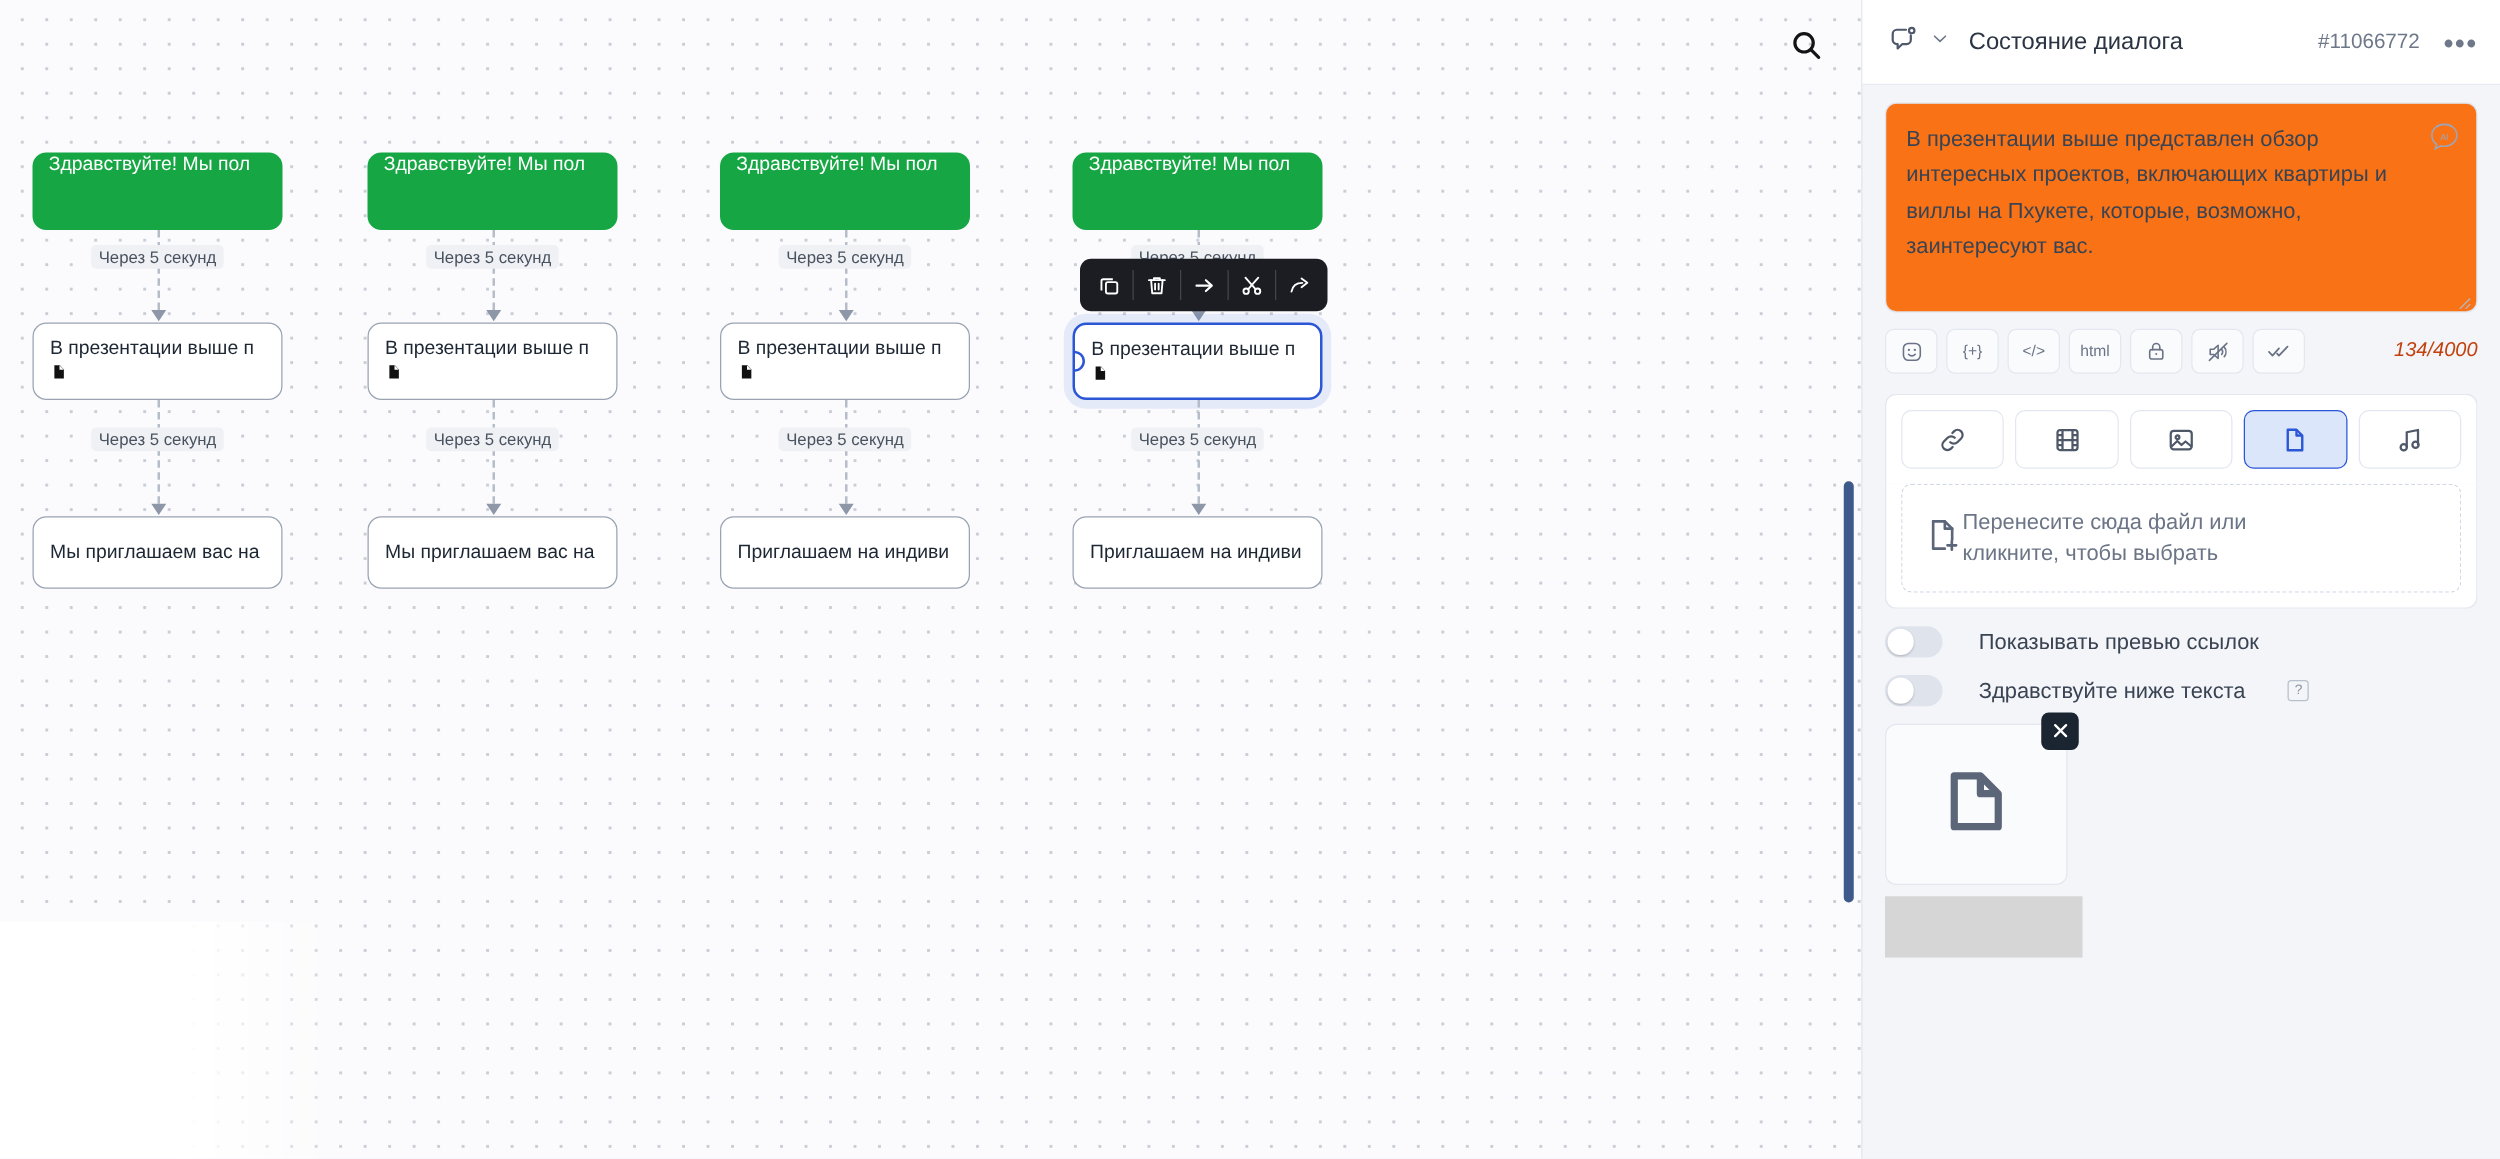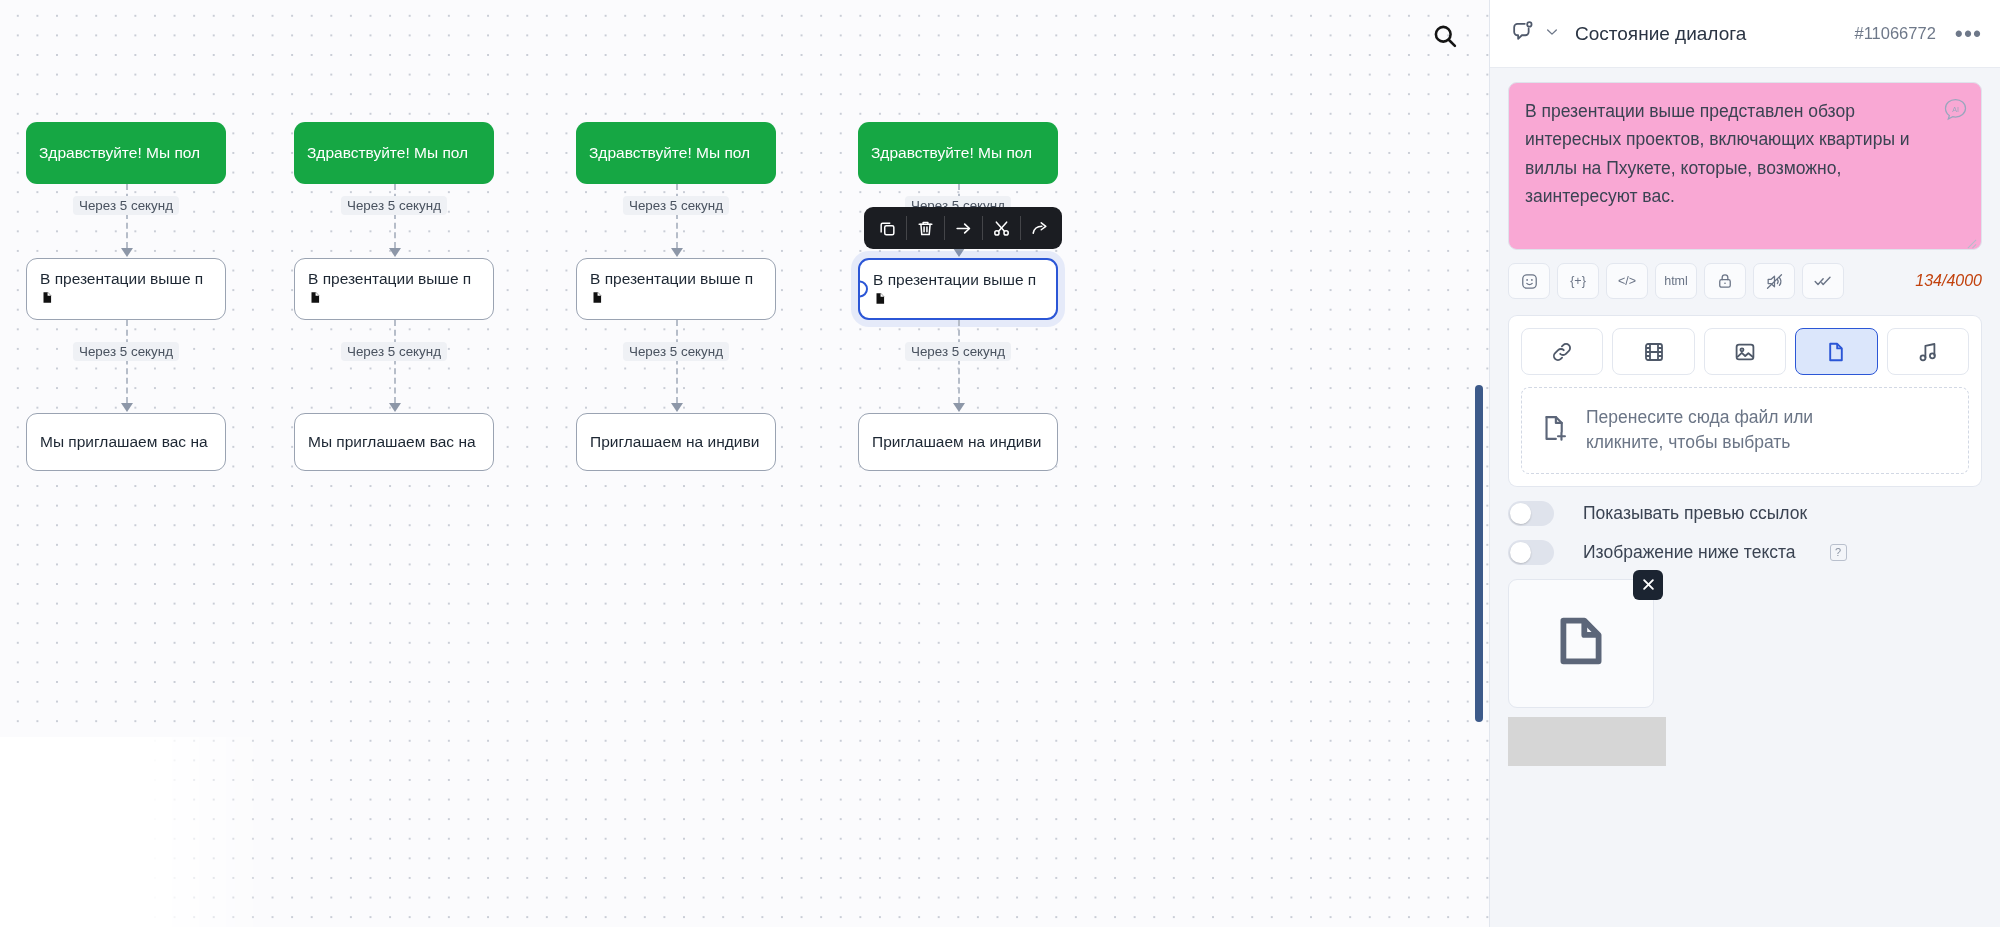--- a/index.html
+++ b/index.html
@@ -44,21 +44,21 @@
     border-radius: 11px;
     font-size: 15.5px;
     line-height: 1.25;
     white-space: nowrap;
     overflow: hidden;
   }
   .node.green {
     background: #16a744;
     color: #ffffff;
     height: 62px;
-    display: flex; align-items: center;
+    display: flex; 
     padding: 0 13px;
     font-weight: 400;
   }
   .node.msg {
     background: #ffffff;
     border: 1.4px solid #9aa3b2;
     color: #1d2733;
     height: 62px;
     padding: 10px 13px 0 13px;
   }
@@ -176,21 +176,21 @@
   }
 
   #panel-body {
     flex: 1;
     overflow: hidden;
     padding: 14px 18px 0 18px;
   }
 
   .msg-editor {
     position: relative;
-    background: #f9a8d4;
+    background: #f97316;
     border: 1px solid #dfe3ec;
     border-radius: 9px;
     padding: 14px 16px 16px 16px;
     min-height: 168px;
   }
   .msg-editor .msg-text {
     font-size: 17.5px;
     line-height: 1.62;
     color: #3a4352;
     padding-right: 26px;
@@ -257,21 +257,21 @@
     border-top: none;
     border-radius: 0 0 9px 9px;
     padding: 0 12px 12px 12px;
   }
   .dropzone {
     border: 1.6px dashed #d2d8e4;
     border-radius: 8px;
     padding: 17px 16px;
   }
   .dz-inner {
-    display: flex; align-items: center; gap: 16px;
+    display: flex; align-items: center; 
     cursor: pointer;
   }
   .dz-text {
     font-size: 17.5px;
     line-height: 1.45;
     color: #6b7586;
   }
   .url-wrap {
     border: 1.6px dashed #d2d8e4;
     border-top: none;
@@ -624,21 +624,21 @@
       <div class="switch-row">
         <div class="switch">
             <div class="knob"></div>
           </div>
         <span class="switch-label">Показывать превью ссылок</span>
       </div>
       <div class="switch-row">
         <div class="switch">
             <div class="knob"></div>
           </div>
-        <span class="switch-label">Изображение ниже текста</span>
+        <span class="switch-label">Здравствуйте ниже текста</span>
         <span class="help-dot">?</span>
       </div>
 
       <div class="file-preview-area">
         <div class="file-card">
           <span>
             <svg width="66" height="66" viewBox="0 0 24 24" fill="none" stroke="#5c6679" stroke-width="2.1" stroke-linejoin="round">
               <path d="M5.6 4.6h7.6l5.2 5.2v9.6H5.6z"></path>
               <path d="M13.2 4.6v5.2h5.2"></path>
             </svg>

